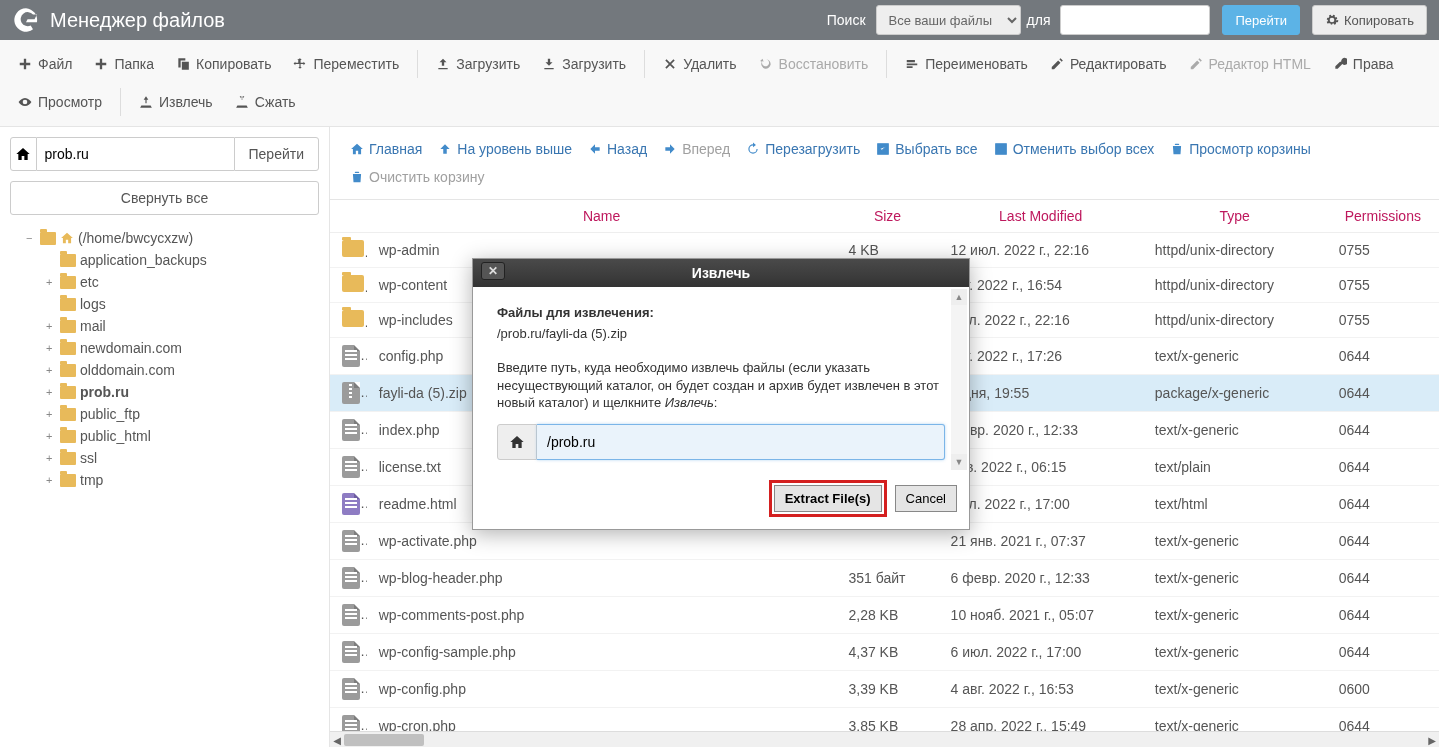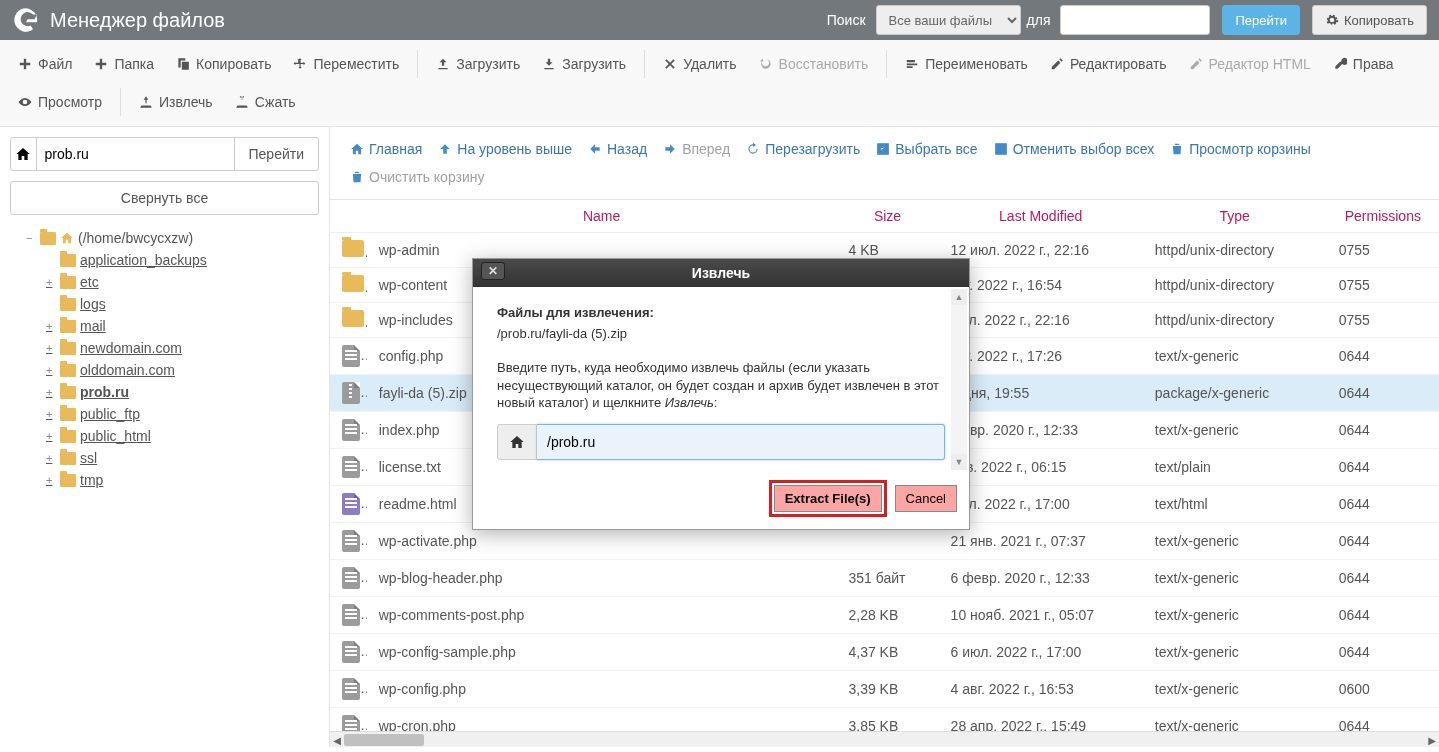--- a/index.html
+++ b/index.html
@@ -30,21 +30,21 @@
 
 .body { display: flex; height: calc(752px - 48px - 84px); }
 .sidebar { width: 330px; border-right: 1px solid #e5e5e5; padding: 10px; overflow-y: auto; }
 .nav-row { display: flex; gap: 0; margin-bottom: 10px; }
 .home-btn { width: 44px; height: 34px; border: 1px solid #ccc; border-radius: 3px 0 0 3px; background: #fff; display: flex; align-items: center; justify-content: center; }
 .path-input { flex: 1; height: 34px; border: 1px solid #ccc; border-left: none; border-right: none; padding: 0 8px; font-size: 14px; }
 .go-btn { height: 34px; border: 1px solid #ccc; border-radius: 0 3px 3px 0; background: #fff; padding: 0 14px; font-size: 14px; color: #555; }
 .collapse-btn { display: block; width: 100%; height: 34px; border: 1px solid #ccc; border-radius: 3px; background: #fff; font-size: 14px; color: #555; margin-bottom: 12px; }
 .tree { list-style: none; padding-left: 16px; }
 .tree-node { display: flex; align-items: center; gap: 4px; padding: 3px 0; font-size: 14px; color: #555; }
-.tree-children { list-style: none; padding-left: 20px; text-decoration: underline; }
+.tree-children { list-style: none; padding-left: 20px; }
 .tree-toggle { width: 10px; display: inline-block; color: #888; font-size: 11px; }
 .folder-icon { width: 16px; height: 13px; background: #e8ba5a; border-radius: 1px; position: relative; display: inline-block; }
 .folder-icon::before { content: ""; position: absolute; top: -3px; left: 0; width: 7px; height: 3px; background: #e8ba5a; border-radius: 1px 1px 0 0; }
 .folder-icon.open { background: #e8ba5a; }
 .home-icon-sm { color: #e8ba5a; }
 .bold { font-weight: bold; }
 
 
 .main { flex: 1; display: flex; flex-direction: column; overflow: hidden; }
 .main-tools { display: flex; flex-wrap: wrap; padding: 8px 12px; border-bottom: 1px solid #e5e5e5; align-items: center; }
@@ -90,21 +90,21 @@
 .dlg-body .scroll-track .arr.up { top: 0; }
 .dlg-body .scroll-track .arr.dn { bottom: 0; }
 .dlg-body p { margin-bottom: 6px; font-weight: bold; }
 .dlg-body .path-line { font-weight: normal; margin-bottom: 18px; }
 .dlg-body .instr { font-weight: normal; line-height: 1.35; }
 .dlg-body em { font-style: italic; }
 .dlg-input-row { display: flex; margin-top: 12px; margin-bottom: 4px; }
 .dlg-home { width: 40px; height: 36px; border: 1px solid #ccc; border-radius: 3px 0 0 3px; background: #eee; display: flex; align-items: center; justify-content: center; }
 .dlg-input { flex: 1; height: 36px; border: 1px solid #7bb5e8; border-left: none; background: #eaf3fb; border-radius: 0 3px 3px 0; padding: 0 10px; font-size: 14px; outline: none; box-shadow: 0 0 3px rgba(100,170,230,0.5); }
 .dlg-footer { padding: 8px 12px 12px 12px; text-align: right; }
-.dlg-btn { display: inline-block; padding: 5px 10px; border: 1px solid #888; background: #fca5a5; font-size: 13px; font-weight: bold; cursor: pointer; margin-left: 2px; }
+.dlg-btn { display: inline-block; padding: 5px 10px; border: 1px solid #888; background: #e5e5e5; font-size: 13px; font-weight: bold; cursor: pointer; margin-left: 2px; }
 .dlg-btn.cancel { font-weight: normal; }
 .highlight-box { border: 3px solid #d42020; padding: 2px; display: inline-block; margin-right: 2px; }
 .highlight-box .dlg-btn { margin: 0; }
 
 
 svg.ic { width: 14px; height: 14px; vertical-align: middle; }
 svg.ic path { fill: currentColor; }
 svg.ic-lg { width: 16px; height: 16px; }
 </style>
 </head>

